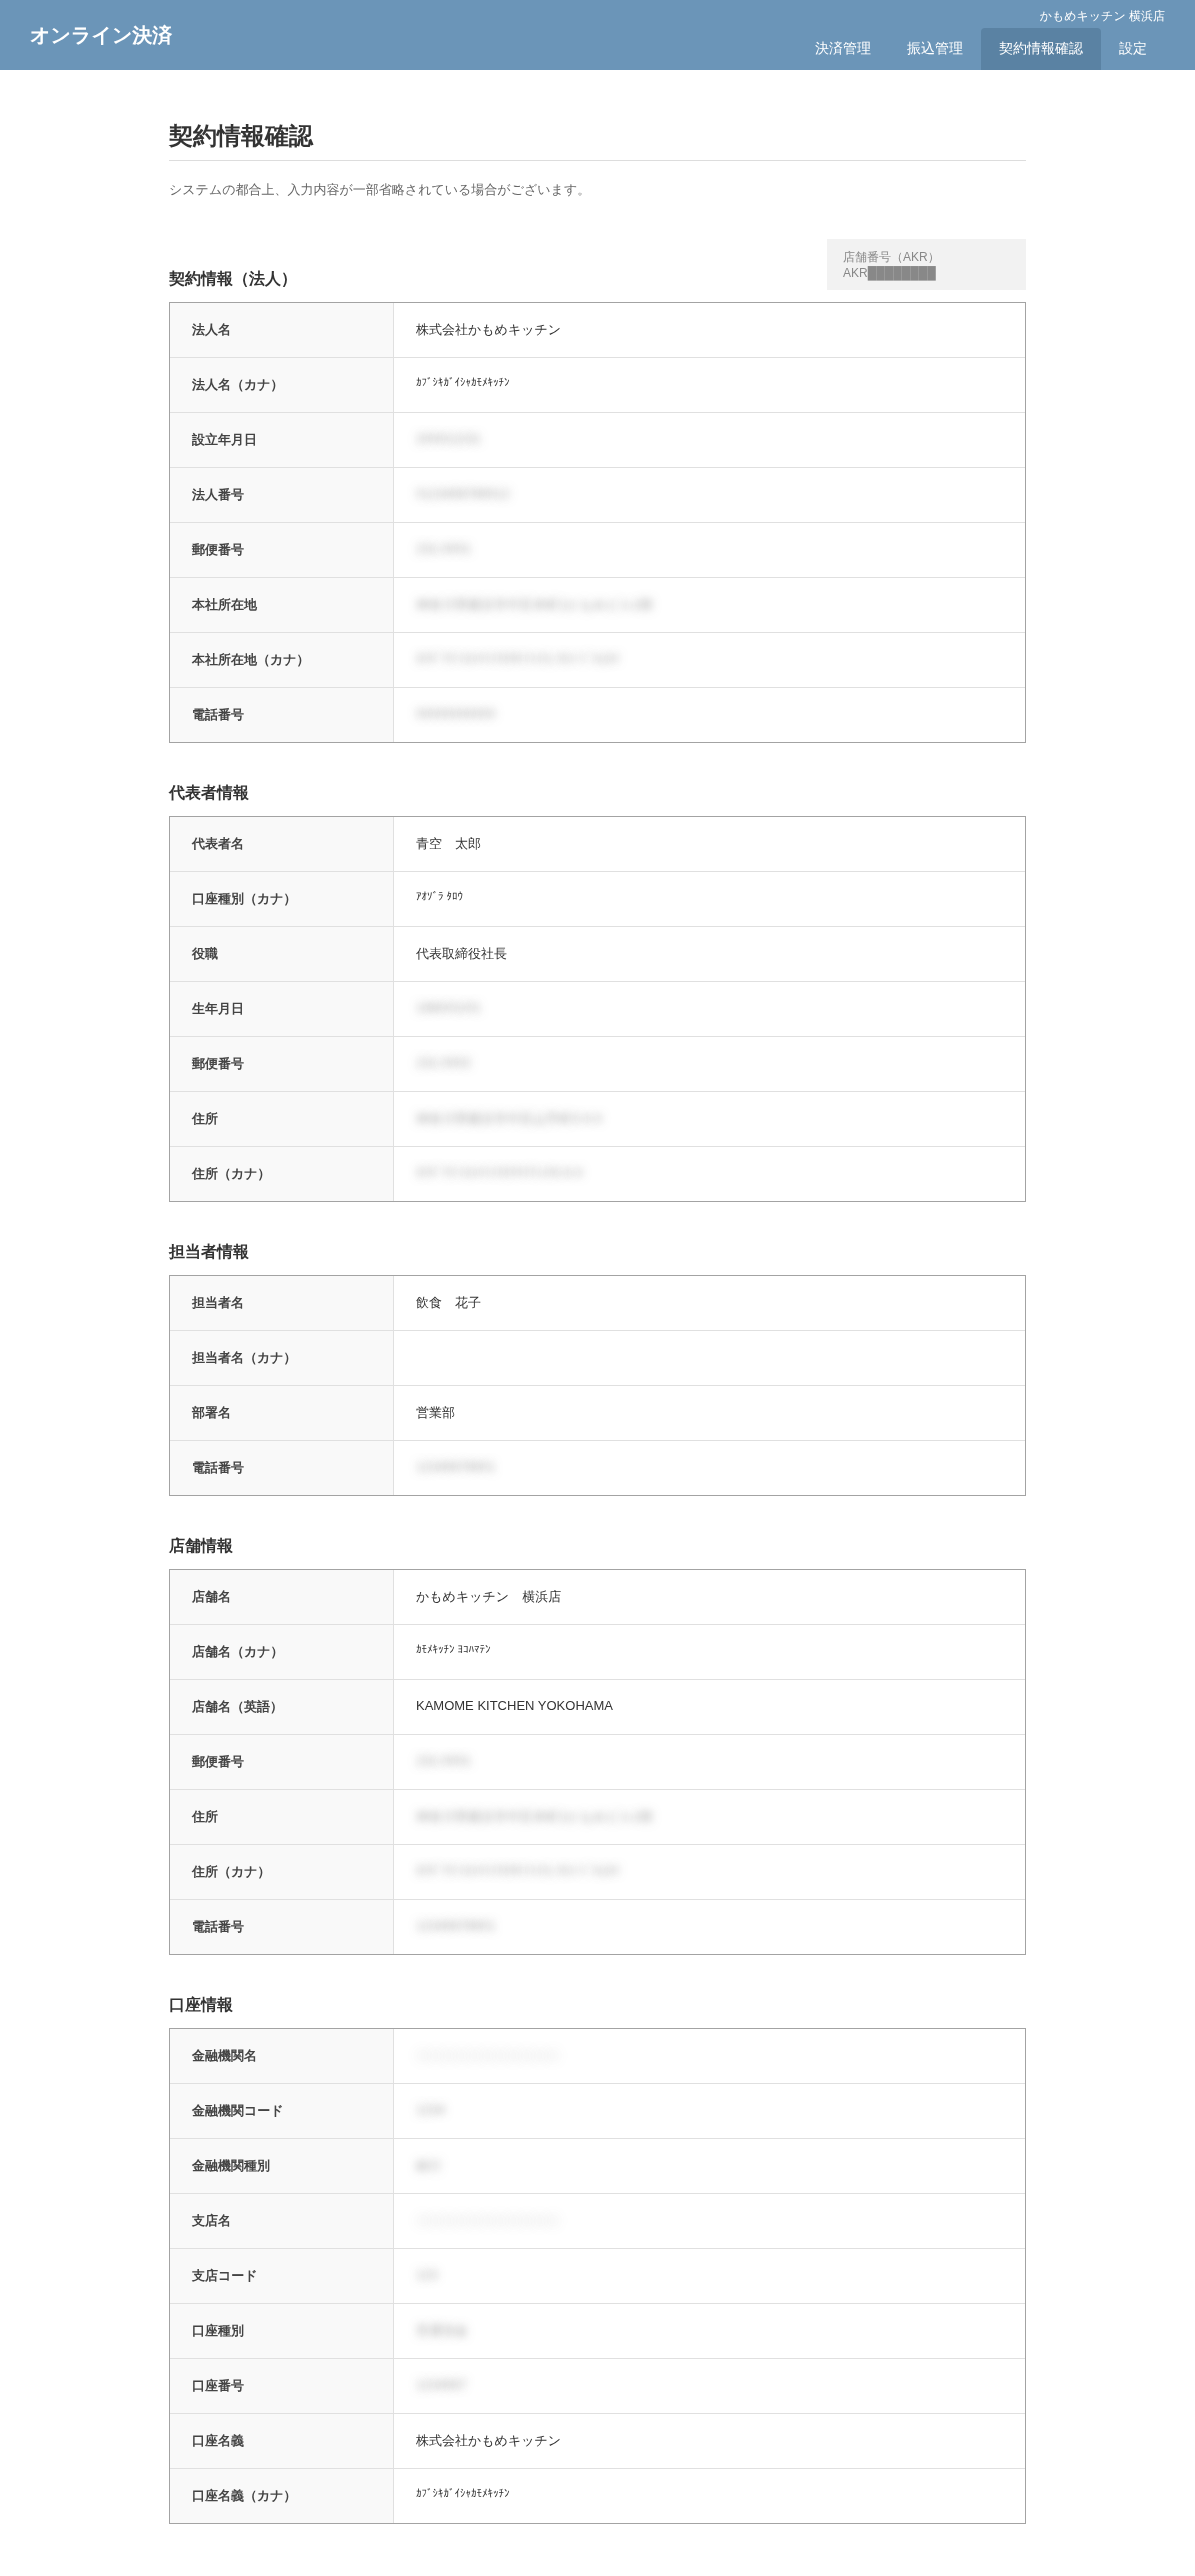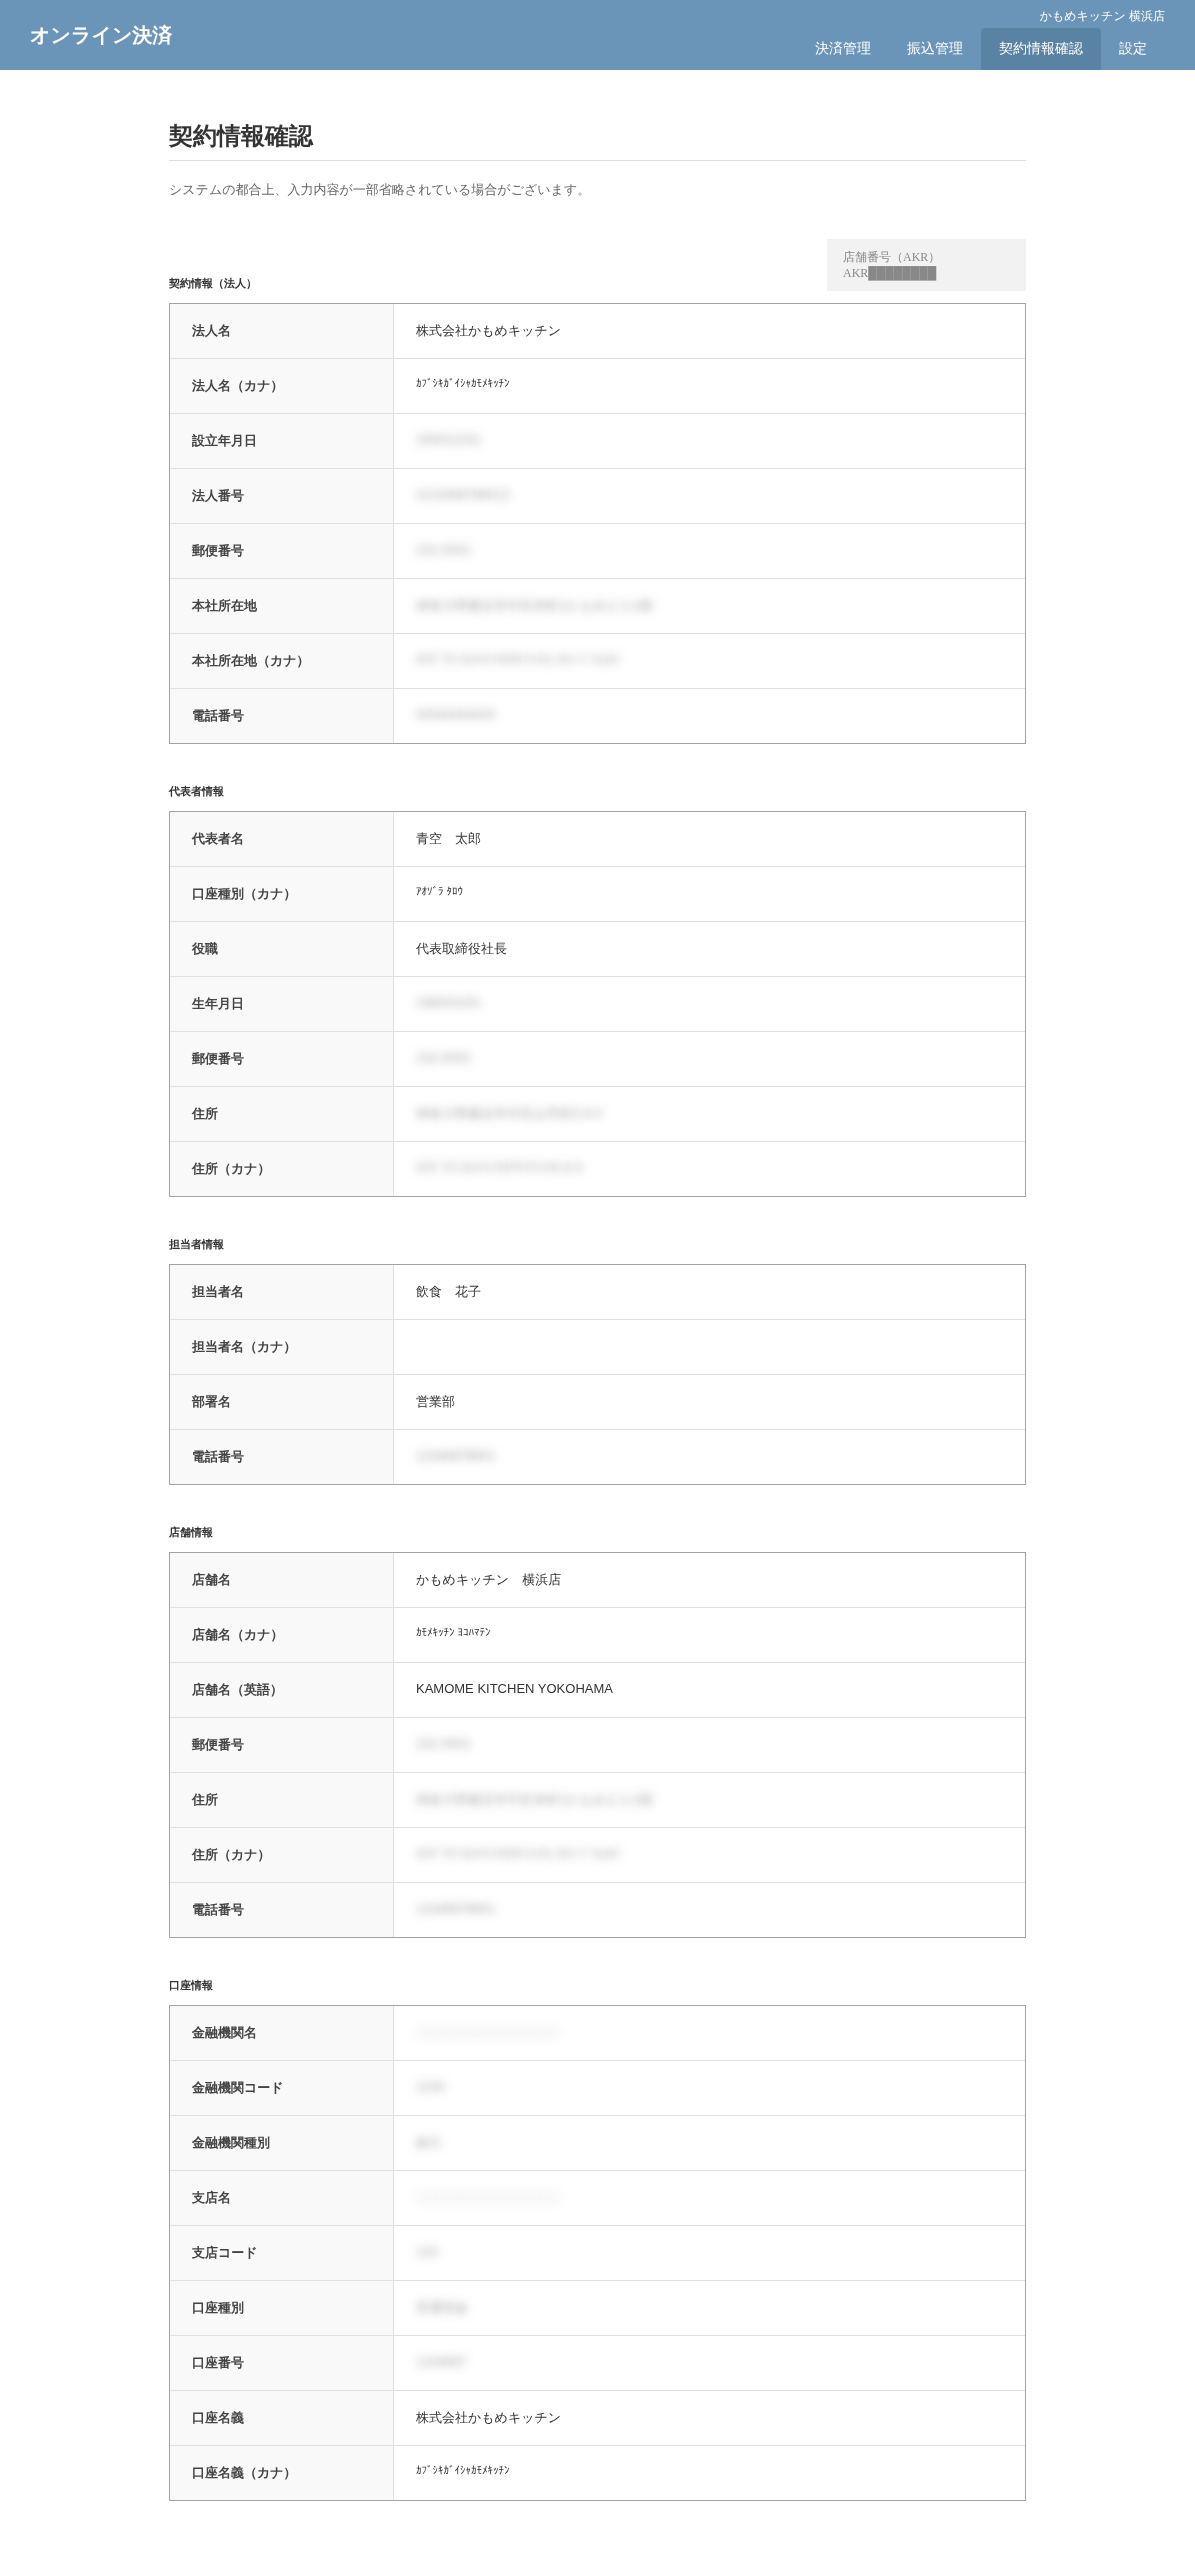--- a/index.html
+++ b/index.html
@@ -69,36 +69,35 @@
       color: #666;
       margin-bottom: 40px;
     }
     .section-header-row {
       display: flex;
       justify-content: space-between;
       align-items: flex-end;
       margin-bottom: 12px;
     }
     .section-title {
-      font-size: 11px;
+      font-size: 16px;
       font-weight: bold;
       color: #333;
       margin-bottom: 12px;
       margin-top: 40px;
     }
     .section-title.first {
       margin-top: 0;
     }
     .store-badge {
       background: #f2f2f2;
       padding: 10px 16px;
       font-size: 12px;
       color: #888;
       min-width: 199px;
-      font-family: Liberation Serif, serif;
     }
     .store-badge-label {
       color: #888;
     }
     .store-badge-value {
       color: #888;
     }
     .info-table {
       width: 100%;
       border: 1px solid #a3a3a3;

